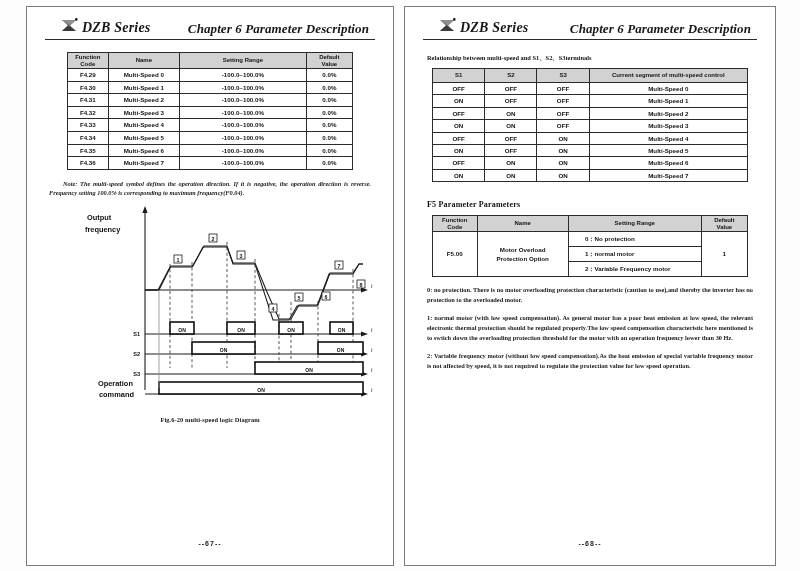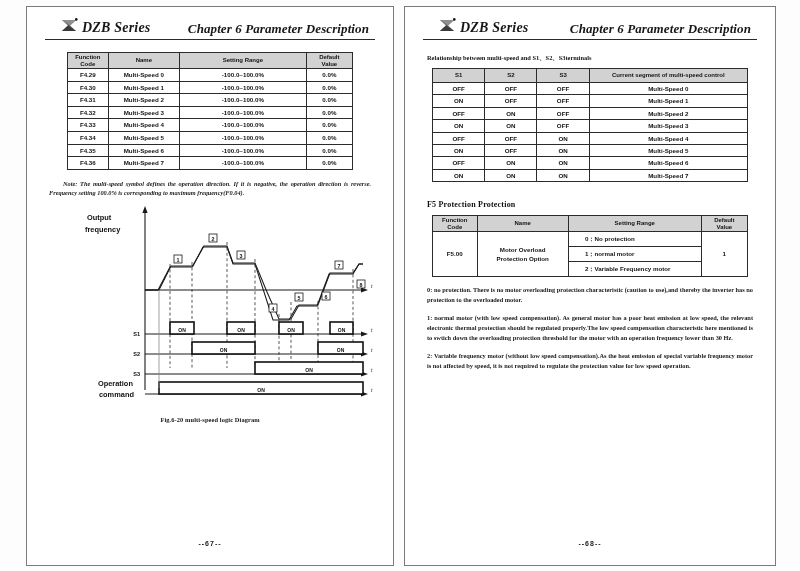--- a/index.html
+++ b/index.html
@@ -350,21 +350,21 @@
           </tr>
           <tr>
             <td>ON</td>
             <td>ON</td>
             <td>ON</td>
             <td>Multi-Speed 7</td>
           </tr>
         </tbody>
       </table>
 
-      <div class="h2">F5 Protection Protection</div>
+      <div class="h2">F5 Parameter Parameters</div>
 
       <table class="grid f5table">
         <thead>
           <tr>
             <th class="c1">Function<br>Code</th>
             <th class="c2">Name</th>
             <th class="c3">Setting Range</th>
             <th class="c4">Default<br>Value</th>
           </tr>
         </thead>

